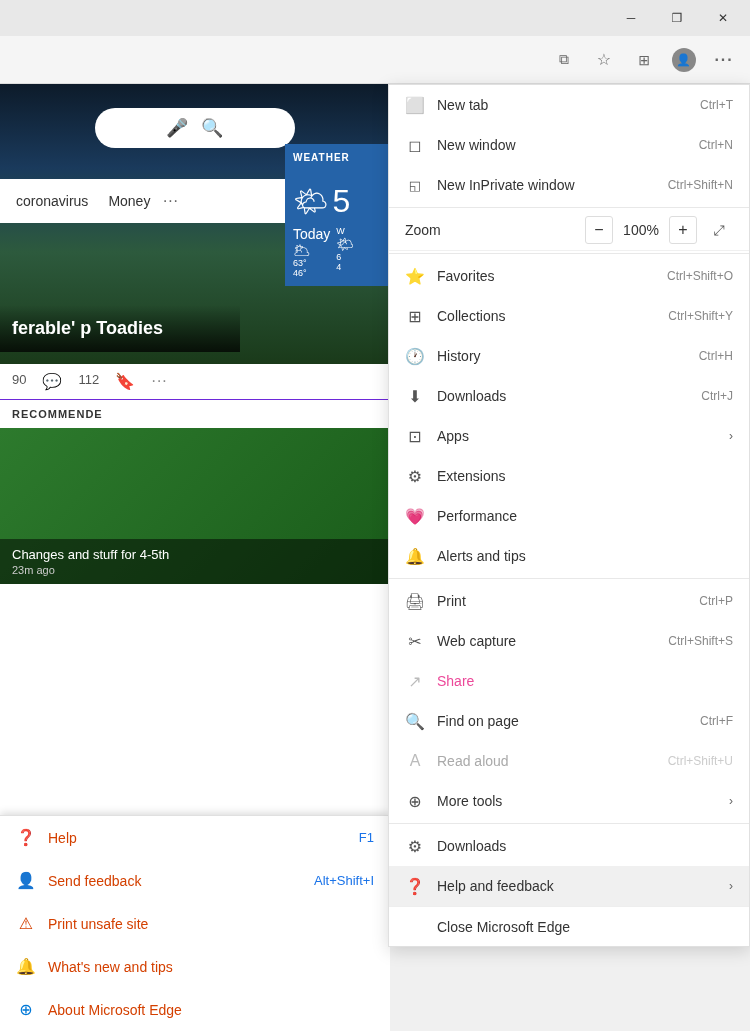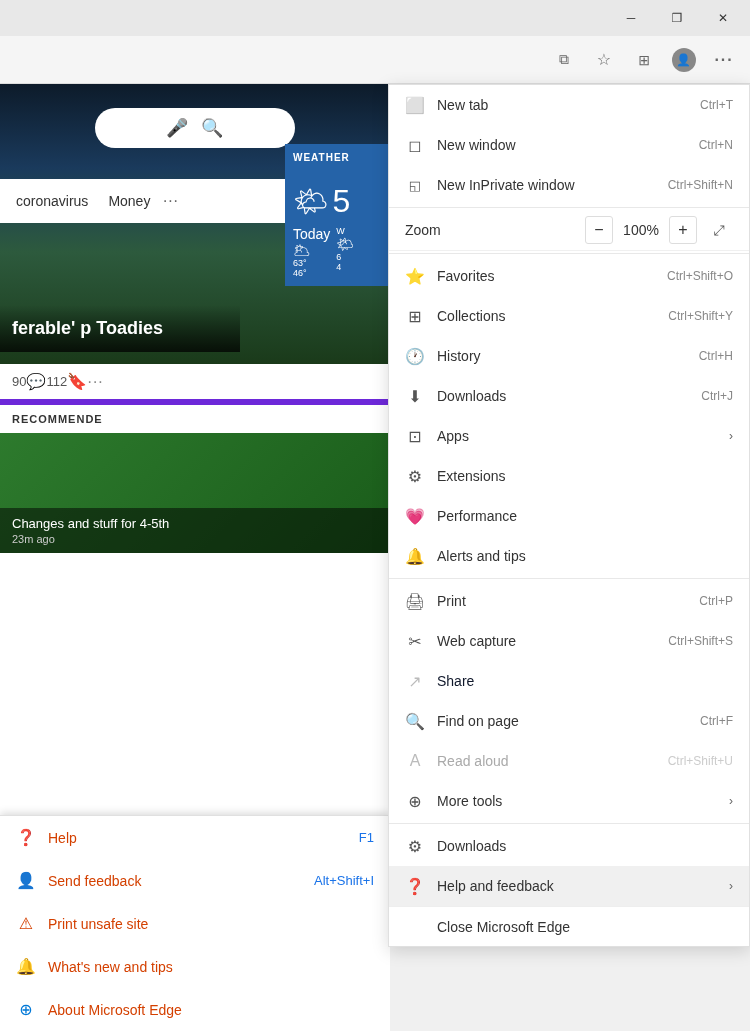--- a/index.html
+++ b/index.html
@@ -165,21 +165,21 @@
       display: flex;
       align-items: center;
       justify-content: center;
       font-size: 16px;
       color: #555;
       flex-shrink: 0;
     }
     .menu-label { flex: 1; color: #333; }
     .menu-shortcut { color: #888; font-size: 12px; margin-left: auto; }
     .menu-arrow { color: #666; font-size: 12px; margin-left: auto; }
-    .menu-item.disabled .menu-label { color: #0f172a; }
+    .menu-item.disabled .menu-label { color: #ec4899; }
     .menu-item.disabled .menu-icon { color: #bbb; }
 
     
     .zoom-row {
       display: flex;
       align-items: center;
       padding: 6px 16px;
       gap: 8px;
       border-bottom: 1px solid #f0f0f0;
     }
@@ -272,33 +272,33 @@
         </div>
       </div>
     </div>
 
     <div style="position:absolute;bottom:12px;left:0;width:240px;padding:12px;background:linear-gradient(transparent,rgba(0,0,0,0.75));color:white;">
       <div style="font-size:18px;font-weight:bold;line-height:1.3;">ferable'
 p Toadies</div>
     </div>
   </div>
 
-  <div style="display:flex;align-items:center;gap:0;padding:8px 12px;background:white;border-bottom:6px solid #6d28d9;">
+  <div style="display:flex;align-items:flex-start;gap:16px;padding:8px 12px;background:white;border-bottom:1px solid #6d28d9;">
     <span style="font-size:13px;color:#555;">90</span>
     <span style="font-size:16px;">💬</span>
     <span style="font-size:13px;color:#555;">112</span>
     <span style="font-size:16px;">🔖</span>
     <span style="font-size:16px;color:#888;">···</span>
   </div>
 
   <div style="padding:8px 12px;background:white;">
     <div style="font-size:11px;font-weight:bold;letter-spacing:1px;color:#333;">RECOMMENDE</div>
   </div>
 
-  <div style="width:100%;height:120px;background:linear-gradient(135deg,#2d7a2d 0%,#1a5c1a 100%);position:relative;padding-left:16px;">
+  <div style="width:100%;height:156px;background:linear-gradient(135deg,#2d7a2d 0%,#1a5c1a 100%);position:relative;padding-left:16px;">
     <div style="position:absolute;bottom:0;left:0;right:0;background:rgba(0,0,0,0.5);padding:8px 12px;color:white;">
       <div style="font-size:13px;font-weight:500;">Changes and stuff for 4-5th</div>
       <div style="font-size:11px;color:#ccc;margin-top:2px;">23m ago</div>
     </div>
   </div>
 
   <div class="submenu">
     <div class="submenu-item">
       <span class="submenu-icon">❓</span>
       <span>Help</span>

